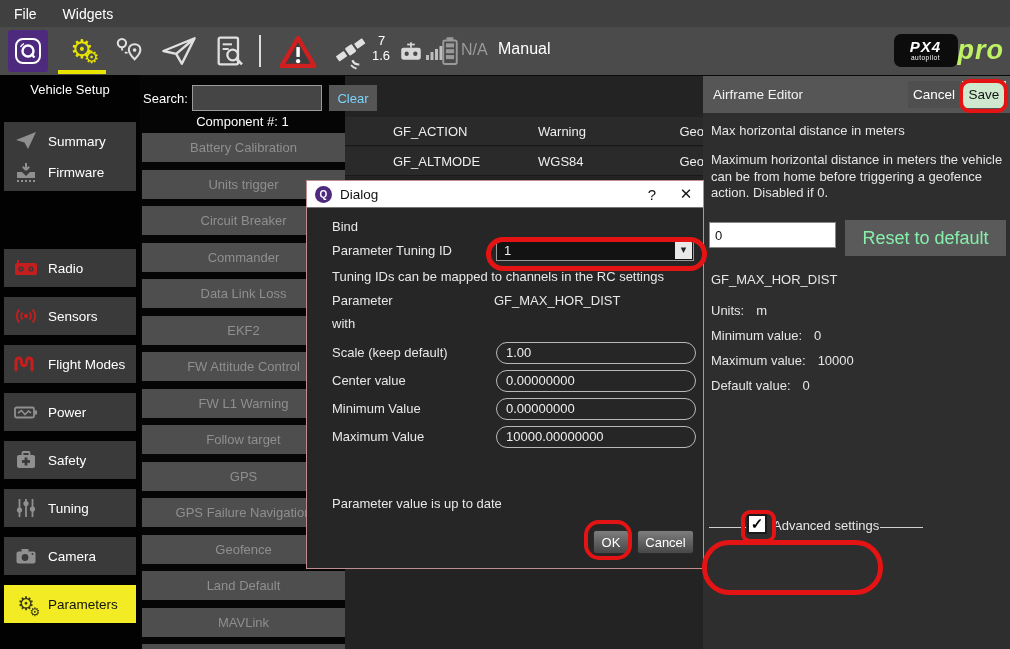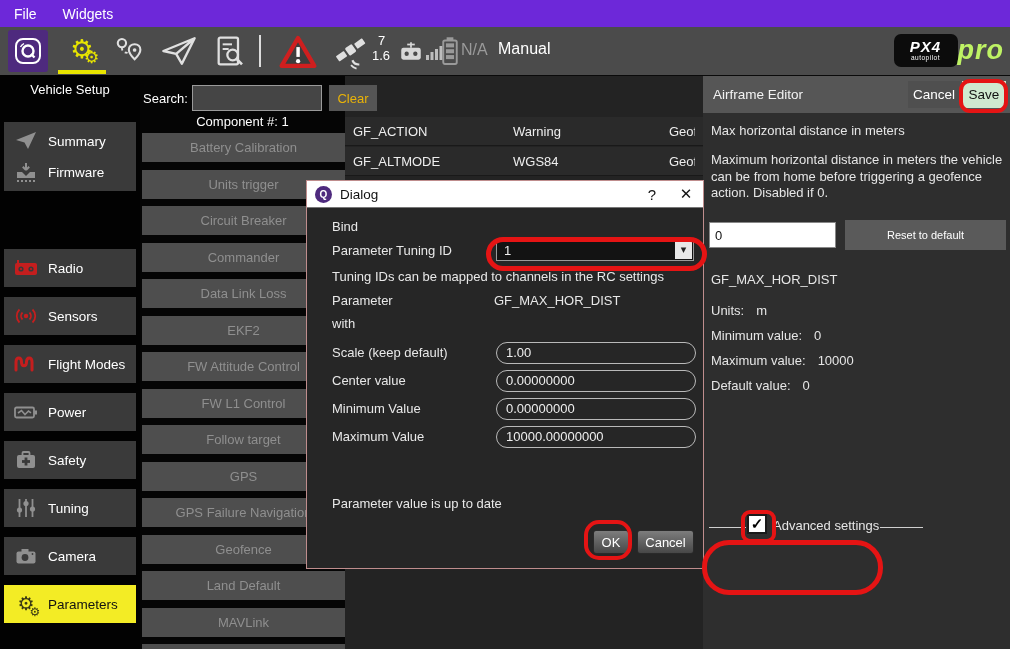--- a/index.html
+++ b/index.html
@@ -2,21 +2,21 @@
 <html><head>
 <meta charset="utf-8">
 <style>
   * { margin:0; padding:0; box-sizing:border-box; }
   html,body { background:#000; }
   .page { position:relative; width:1010px; height:649px; overflow:hidden;
           font-family:"Liberation Sans", sans-serif; background:#0a0a0a; color:#eee; }
   .abs { position:absolute; }
 
   
-  .menubar { position:absolute; left:0; top:0; width:1010px; height:27px; background:#6d28d9;
+  .menubar { position:absolute; left:0; top:0; width:1010px; height:27px; background:#404040;
              display:flex; align-items:center; gap:26px; padding-left:14px; }
   .menu-item { color:#fff; font-size:14px; cursor:default; }
 
   
   .toolbar { position:absolute; left:0; top:27px; width:1010px; height:48px; background:#4b4b4b; }
   .qgc-tile { position:absolute; left:8px; top:3px; width:40px; height:42px; background:#4e2a7e;
               border-radius:3px; display:flex; align-items:center; justify-content:center; }
   .gears-wrap { position:absolute; left:58px; top:2px; width:48px; height:40px; color:#e8e400;
                 font-size:26px; line-height:40px; text-align:center; }
   .gears-wrap .small-gear { position:absolute; font-size:17px; left:26px; top:9px; }
@@ -46,50 +46,50 @@
   .gear-dark { color:#3a3a14; font-size:19px; line-height:20px; position:relative; }
   .gear-dark .g2 { position:absolute; font-size:12px; left:12px; top:8px; }
 
   
   .midcol { position:absolute; left:140px; top:76px; width:205px; height:573px; background:#050505; }
   .search-label { position:absolute; left:143px; top:91px; font-size:13px; color:#fff; }
   .search-input { position:absolute; left:192px; top:85px; width:130px; height:26px; background:#454545;
                   border:1px solid #9a9a9a; color:#fff; font-size:13px; padding:0 6px;
                   font-family:"Liberation Sans", sans-serif; z-index:20; }
   .clear-btn { position:absolute; left:329px; top:85px; width:48px; height:26px; background:#555;
-               color:#eab308; font-size:13px; border:none; z-index:20;
+               color:#7dd3fc; font-size:13px; border:none; z-index:20;
                font-family:"Liberation Sans", sans-serif; }
   .component-label { position:absolute; left:140px; top:114px; width:205px; text-align:center;
                      color:#fff; font-size:13px; }
   .group-btn { position:absolute; left:142px; width:203px; height:29px; background:#4e4e4e;
                color:#8f8f8f; font-size:13px; border:none; text-align:center; line-height:29px;
                overflow:hidden; white-space:nowrap; font-family:"Liberation Sans", sans-serif; }
 
   
   .tablearea { position:absolute; left:345px; top:76px; width:358px; height:573px; background:#232323; }
   .prow { position:absolute; left:345px; width:358px; height:29px; background:#2a2a2a;
-          border-bottom:1px solid #191919; display:flex; align-items:center; color:#eee; font-size:13px; }
+          border-bottom:1px solid #191919; display:flex; align-items:center; color:#eee; font-size:13px;padding-left:40px; }
   .prow .c-name { width:168px; padding-left:8px; }
   .prow .c-val  { width:156px; }
   .prow .c-grp  { width:26px; overflow:hidden; white-space:nowrap; }
 
   
   .editor-panel { position:absolute; left:703px; top:76px; width:307px; height:573px; background:#2e2e2e; }
   .editor-header { position:absolute; left:703px; top:76px; width:307px; height:37px; background:#565656;
                    display:flex; align-items:center; }
   .editor-title { color:#f2f2f2; font-size:13.5px; padding-left:10px; flex:1; }
   .hdr-btn { height:27px; border:none; font-size:13.5px; font-family:"Liberation Sans", sans-serif; }
   .hdr-cancel { width:52px; background:#4f4f4f; color:#fff; margin-right:2px; }
   .hdr-save { width:44px; background:#cfe9cf; color:#111; margin-right:4px; }
   .ed-text { position:absolute; color:#e6e6e6; font-size:13px; line-height:16.5px; }
   .value-input { position:absolute; left:709px; top:222px; width:127px; height:26px; background:#fff;
                  color:#111; border:1px solid #888; font-size:13px; padding:0 5px;
                  font-family:"Liberation Sans", sans-serif; }
-  .reset-btn { position:absolute; left:845px; top:220px; width:161px; height:30px; background:#5a5a5a;
-               color:#ffffff; font-size:11px; border:none; font-family:"Liberation Sans", sans-serif; }
+  .reset-btn { position:absolute; left:845px; top:220px; width:161px; height:36px; background:#5a5a5a;
+               color:#86efac; font-size:18px; border:none; font-family:"Liberation Sans", sans-serif; }
   .info-row { position:absolute; left:711px; display:flex; gap:12px; color:#e6e6e6; font-size:13px; }
   .adv-line { position:absolute; top:527px; height:1px; background:#cfcfcf; }
   .adv-check { position:absolute; left:747px; top:514px; width:20px; height:20px; background:#fff;
                border:2px solid #1a1a1a; color:#000; font-size:15px; font-weight:bold;
                text-align:center; line-height:16px; }
   .setrc-btn { position:absolute; left:712px; top:548px; width:159px; height:39px; background:#5c5c5c;
                color:#eee; font-size:13.5px; border:none; border-radius:2px;
                font-family:"Liberation Sans", sans-serif; }
 
   
@@ -332,21 +332,21 @@
   <button class="clear-btn">Clear</button>
   <div class="component-label">Component #: 1</div>
 
   <button class="group-btn" style="top:133px">Battery Calibration</button>
   <button class="group-btn" style="top:170px">Units trigger</button>
   <button class="group-btn" style="top:206px">Circuit Breaker</button>
   <button class="group-btn" style="top:243px">Commander</button>
   <button class="group-btn" style="top:279px">Data Link Loss</button>
   <button class="group-btn" style="top:316px">EKF2</button>
   <button class="group-btn" style="top:352px">FW Attitude Control</button>
-  <button class="group-btn" style="top:389px">FW L1 Control</button>
+  <button class="group-btn" style="top:389px">FW L1 Warning</button>
   <button class="group-btn" style="top:425px">Follow target</button>
   <button class="group-btn" style="top:462px">GPS</button>
   <button class="group-btn" style="top:498px">GPS Failure Navigation</button>
   <button class="group-btn" style="top:535px">Geofence</button>
   <button class="group-btn" style="top:571px">Land Default</button>
   <button class="group-btn" style="top:608px">MAVLink</button>
   <button class="group-btn" style="top:644px"></button>
 
   <div class="prow" style="top:117px">
     <span class="c-name">GF_ACTION</span>

